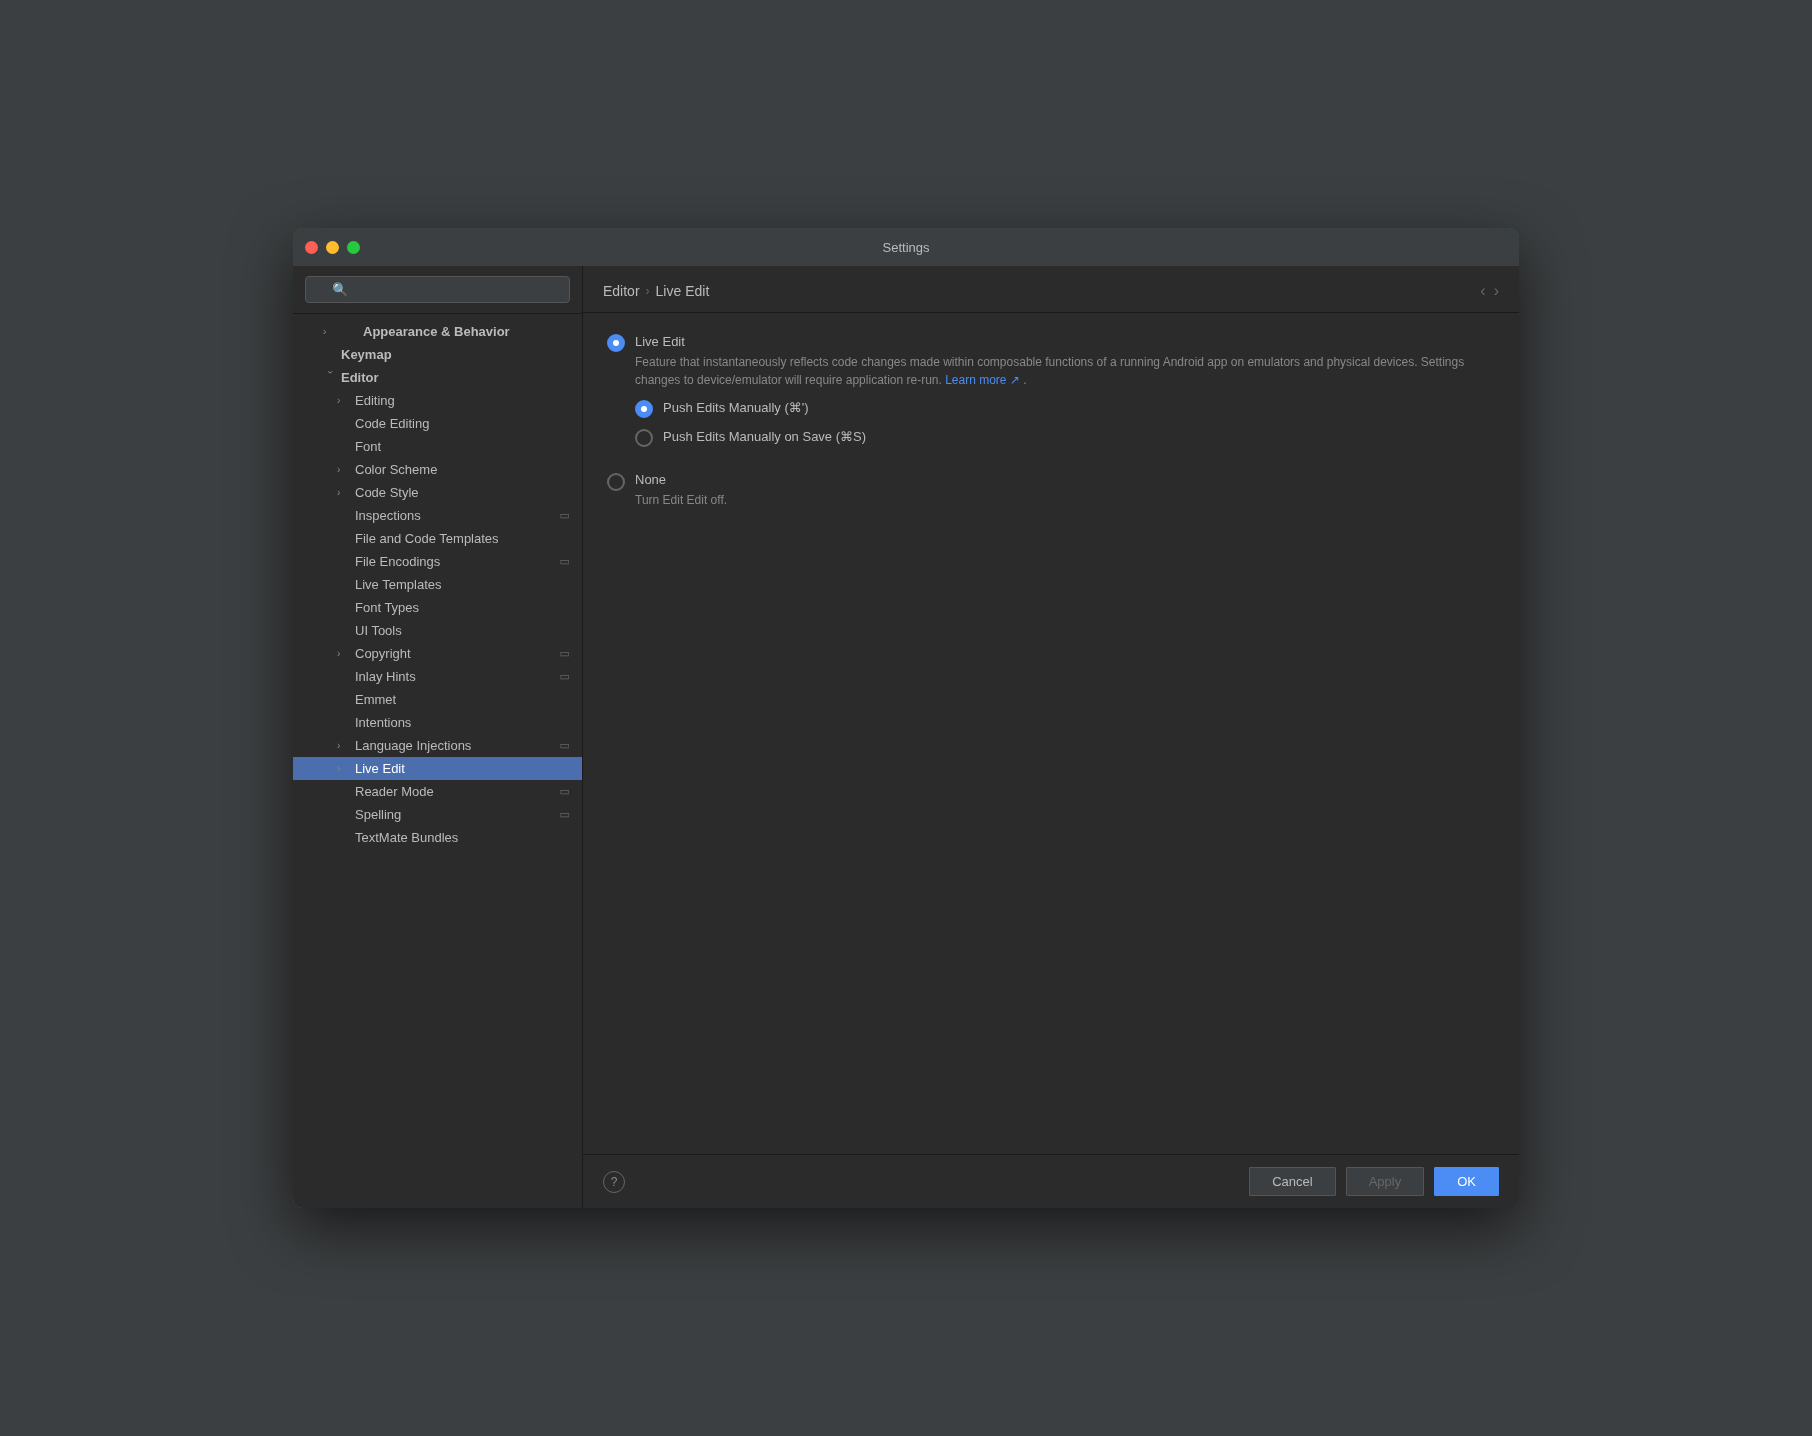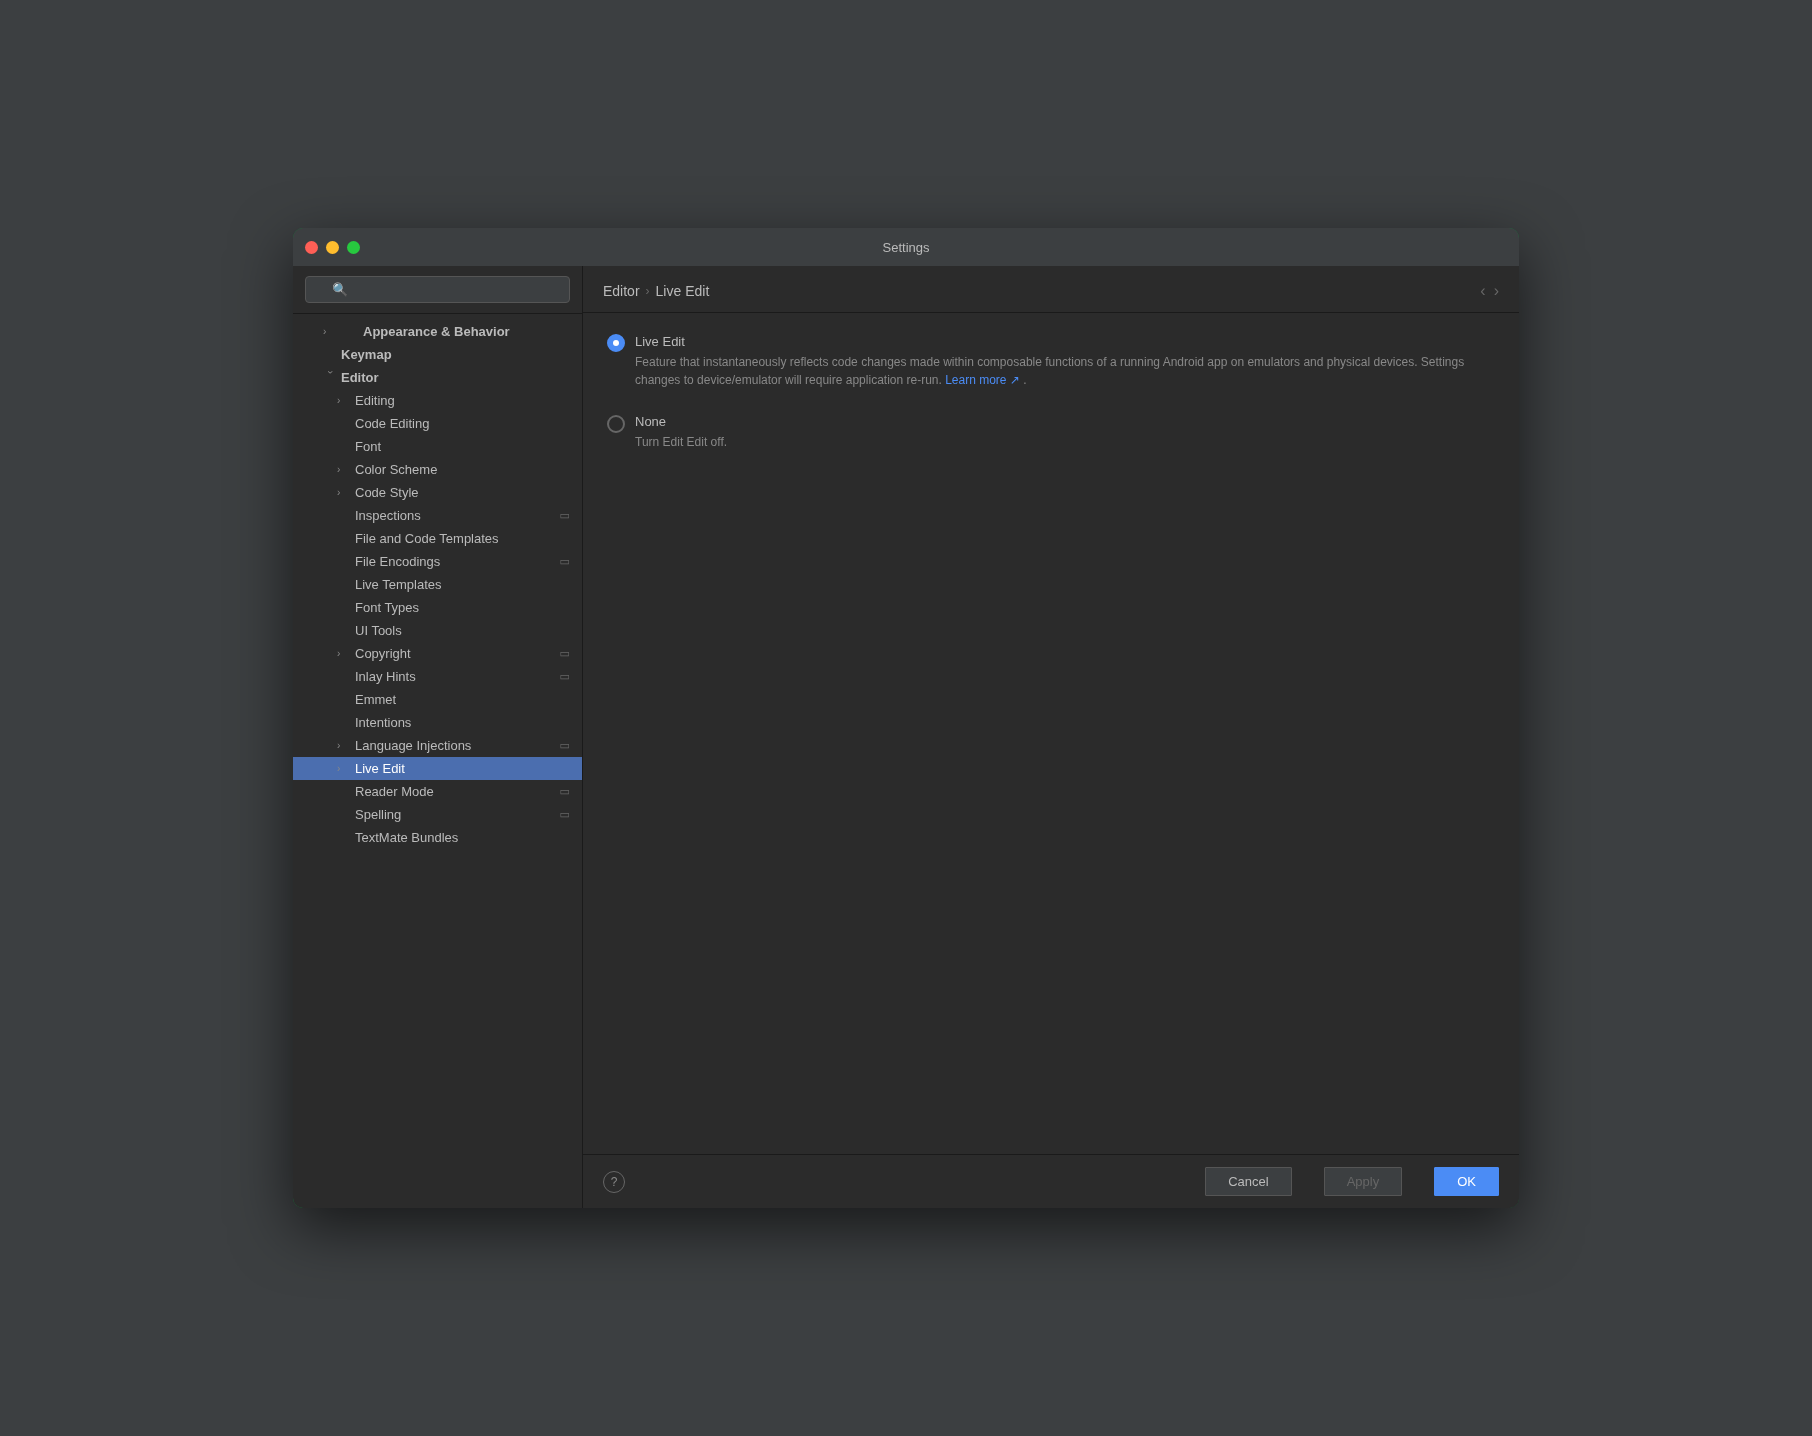--- a/index.html
+++ b/index.html
@@ -253,21 +253,20 @@
       display: flex;
       align-items: center;
       justify-content: center;
     }
     .btn {
       padding: 6px 22px;
       border-radius: 1px;
       font-size: 13px;
       cursor: pointer;
       border: 1px solid #555;
-      margin-left: 22px;
     }
     .btn-cancel {
       background: #3c3f41;
       color: #bbbbbb;
     }
     .btn-apply {
       background: #3c3f41;
       color: #666;
     }
     .btn-ok {
@@ -448,21 +447,29 @@
                 <span>Feature that instantaneously reflects code changes made within composable functions of a running Android app on emulators and physical devices. Settings changes to device/emulator will require application re-run.</span>
                 <a href="#" class="learn-more">Learn more ↗</a>
                 <span>.</span>
               </div>
             </div>
           </div>
 
           <div class="sub-options">
 
 
-
+            <div class="radio-option">
+              <div class="radio-circle checked"></div>
+              <div class="radio-label">Push Edits Manually (⌘')</div>
+            </div>
+
+            <div class="radio-option">
+              <div class="radio-circle"></div>
+              <div class="radio-label">Push Edits Manually on Save (⌘S)</div>
+            </div>
           </div>
         </div>
 
         <div class="setting-section">
           <div class="radio-option">
             <div class="radio-circle" style="margin-top:2px;"></div>
             <div>
               <div class="radio-label">None</div>
               <div class="radio-desc">Turn Edit Edit off.</div>
             </div>

